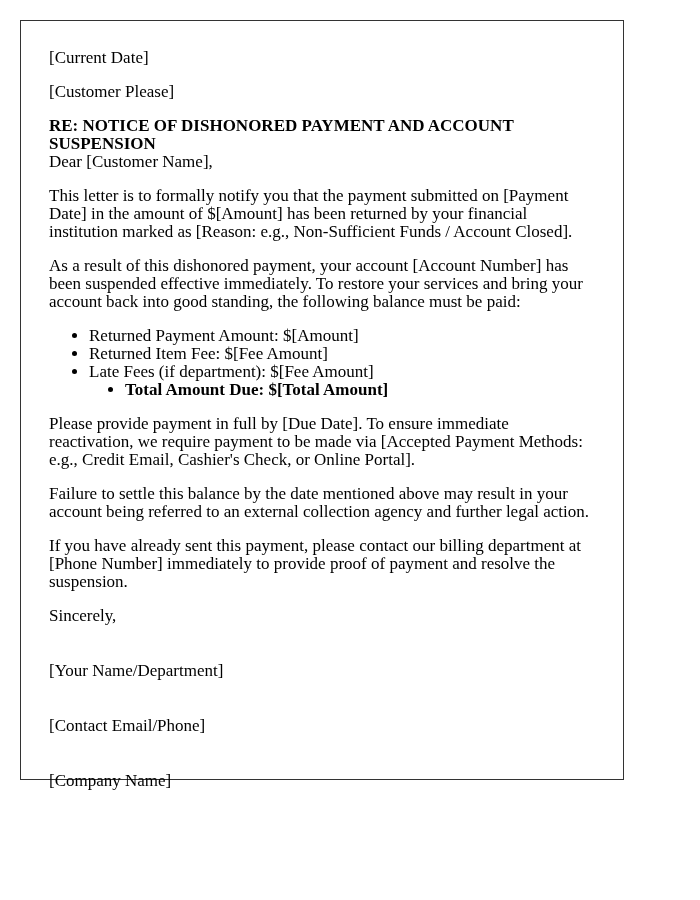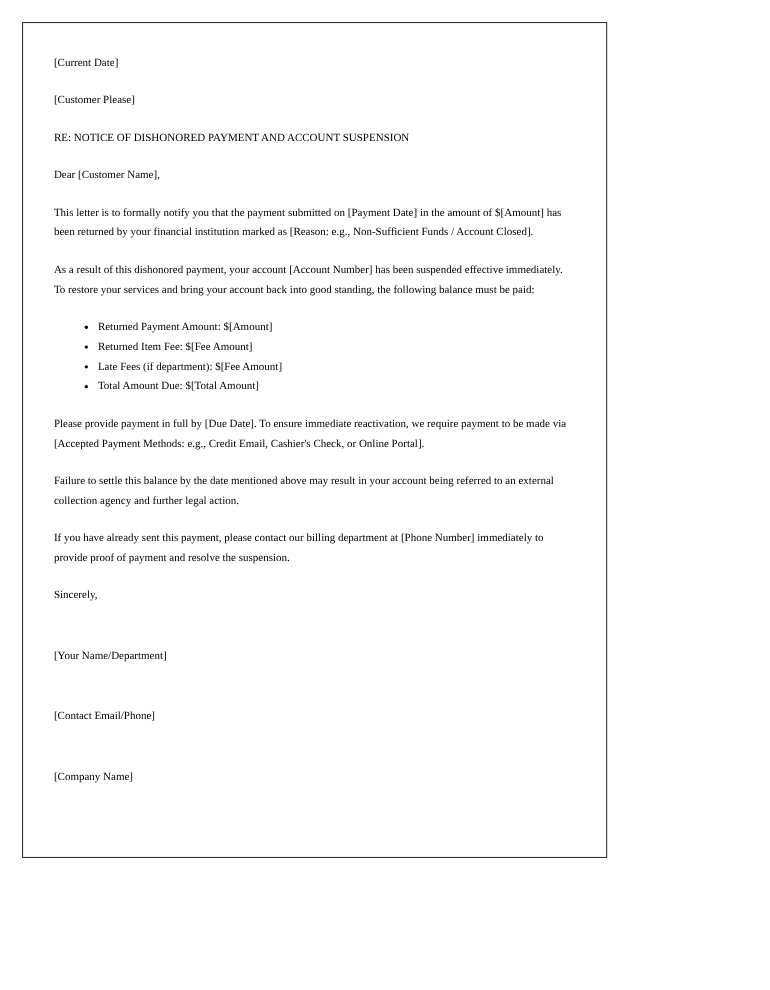--- a/index.html
+++ b/index.html
@@ -1,28 +1,28 @@
 <!DOCTYPE html>
 <html><head>
 <meta charset="utf-8">
 <style>
   html, body { margin:0; padding:0; background:#ffffff; }
   body { width:700px; height:900px; position:relative; font-family:"Liberation Serif", "DejaVu Serif", serif; color:#000; }
   .letter {
-    position:absolute; left:20px; top:20px; width:532px; height:760px;
+    position:absolute; left:20px; top:20px; width:604px; height:760px;
     border:1px solid #333; box-sizing:border-box;
     padding:28px 28px 0 28px;
-    font-size:10px; line-height:18px;
+    font-size:17px; line-height:18px;
   }
   p { margin:0 0 16px 0; }
   .lines div { line-height:18px;margin-top:37px; }
-  .subject { font-weight:normal; margin-bottom:16px; }
+  .subject { font-weight:bold; margin-bottom:0; }
   ul { margin:0 0 16px 0; padding-left:40px; }
   li { line-height:18px; }
-  li.total { font-weight:normal; }
+  li.total { font-weight:bold;margin-left:36px; }
 </style>
 </head>
 <body>
 
 <div class="letter">
   <p>[Current Date]</p>
   <p class="lines">
     </p>
     <div>[Customer Please]</div>
   <p></p>

